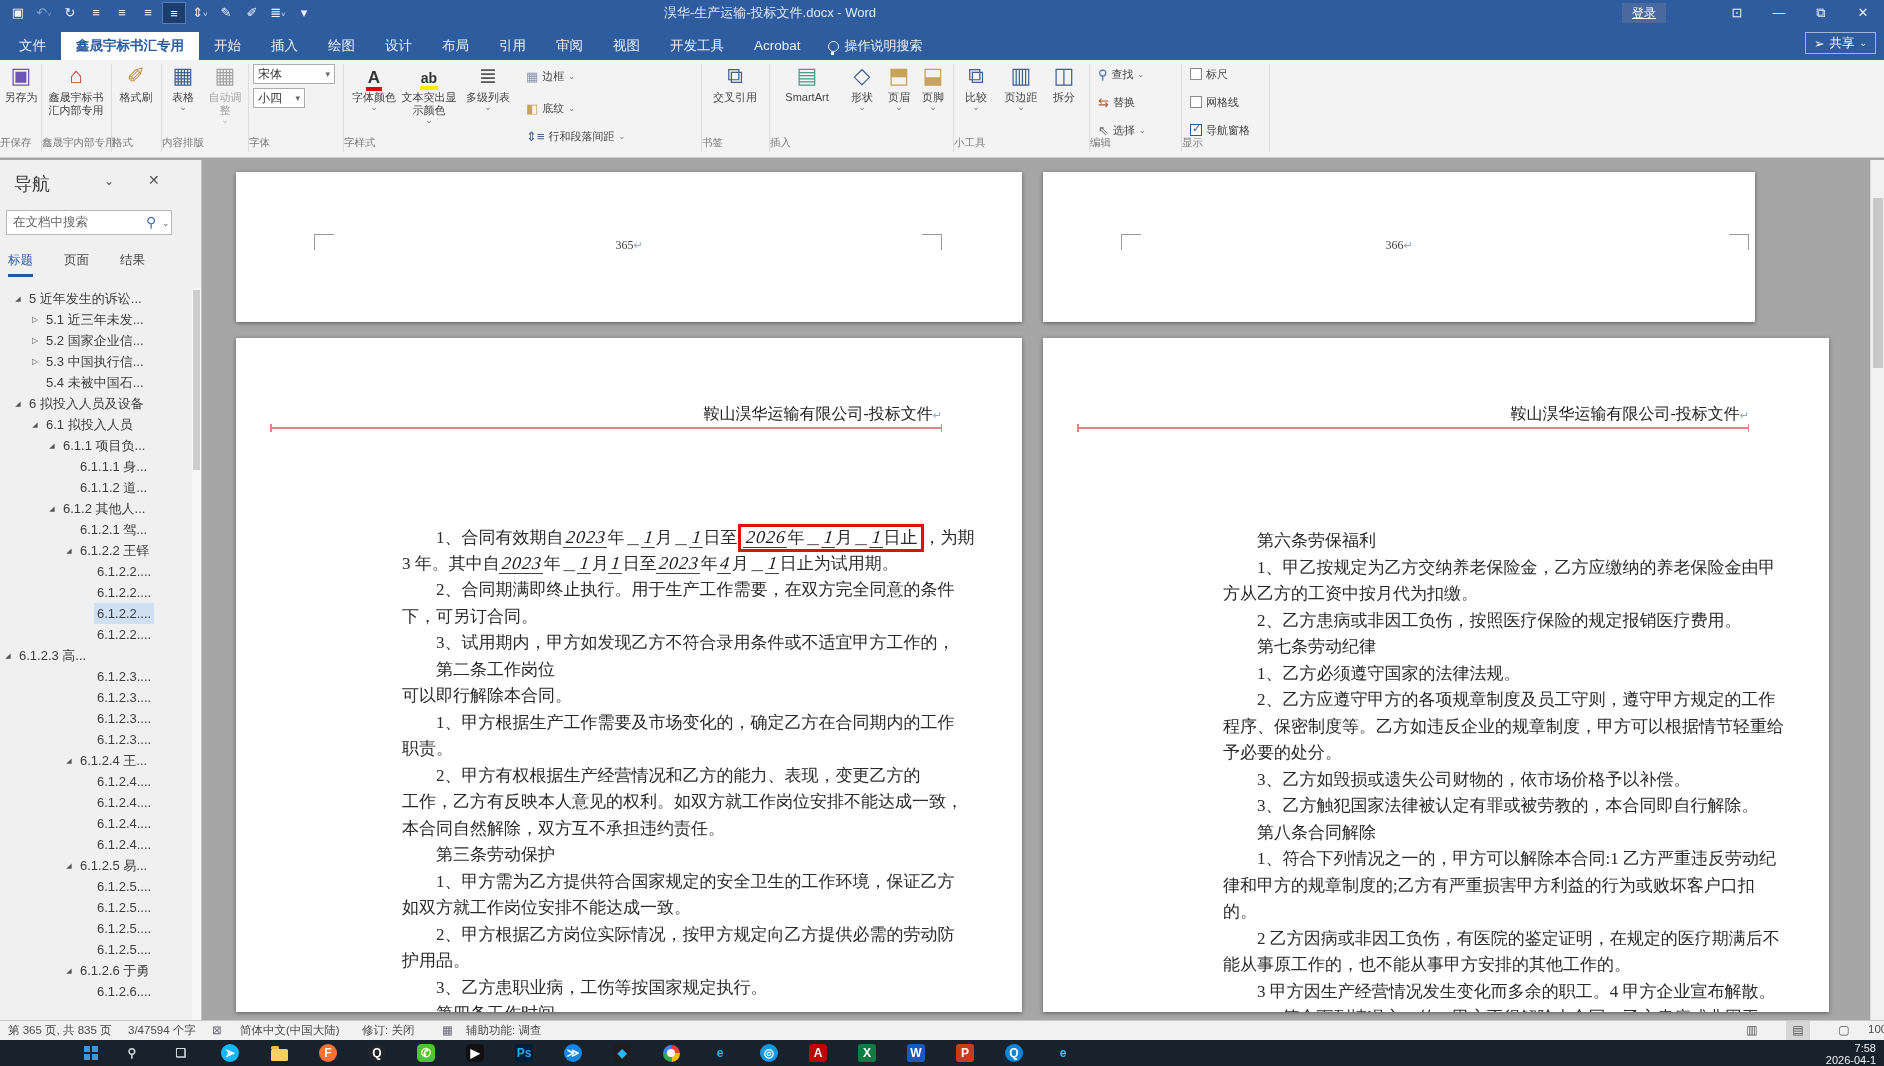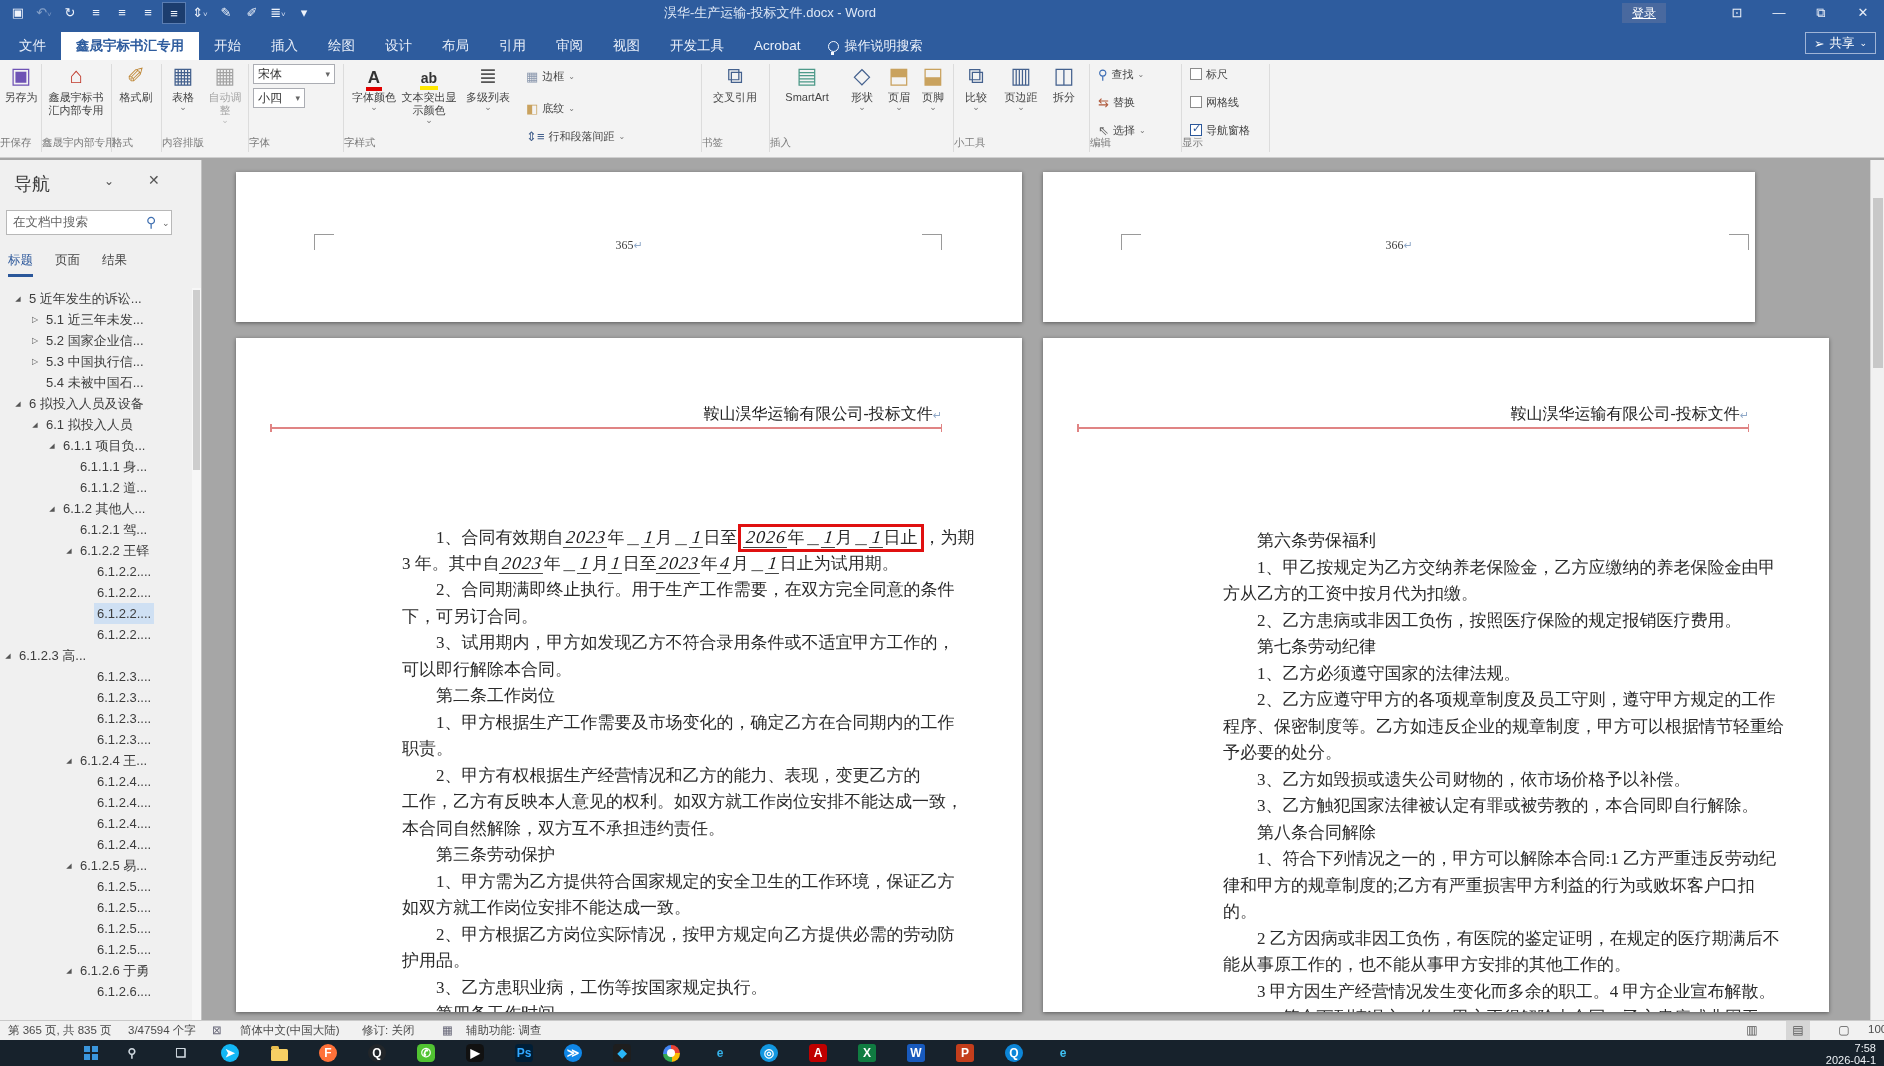--- a/index.html
+++ b/index.html
@@ -45,21 +45,21 @@
   .cbx.on::after { content:"✓"; position:absolute; left:1px; top:-3px; color:#2b579a; font-size:11px; }
   .ic-a { font-weight:bold; font-size:17px; color:#333; border-bottom:4px solid #e00000; line-height:18px; padding:0 2px; }
   .ic-ab { font-weight:bold; font-size:14px; color:#333; border-bottom:4px solid #ffe800; line-height:18px; padding:0 1px; }
 
   
   .navpane { position:absolute; left:0; top:160px; width:202px; bottom:46px; background:#f0f0f0; border-right:1px solid #c2c2c2; z-index:20; }
   .navtitle { position:absolute; left:14px; top:12px; font-size:18px; color:#3d3d3d; }
   .navchev { position:absolute; left:104px; top:14px; font-size:12px; color:#555; }
   .navclose { position:absolute; left:148px; top:12px; font-size:14px; color:#555; }
   .navsearch { position:absolute; left:6px; top:50px; width:166px; height:25px; background:#fff; border:1px solid #b8b8b8; font-size:12.5px; color:#666; line-height:23px; padding-left:6px; }
-  .navtabs { position:absolute; left:8px; top:92px; display:flex; gap:22px; font-size:12.5px; }
+  .navtabs { position:absolute; left:8px; top:92px; display:flex; gap:31px; font-size:12.5px; }
   .ntab { color:#444; padding-bottom:5px; }
   .ntab.active { color:#2b579a; border-bottom:3px solid #2b579a; }
   .tree { position:absolute; left:0; top:128px; right:10px; bottom:0; overflow:hidden; }
   .trow { height:21px; line-height:21px; font-size:13px; color:#3d3d3d; white-space:nowrap; display:flex; align-items:center; }
   .tarrow { width:16px; font-size:8px; color:#555; flex:none; text-align:center; }
   .tarrow.exp { font-size:7px; }
   .tlabel { padding:0 3px; }
   .trow.sel .tlabel { background:#cfe0f3; }
   .navscroll { position:absolute; right:0; top:128px; width:9px; bottom:0; background:#f7f7f7; }
   .navscroll .nthumb { position:absolute; left:1px; top:2px; width:7px; height:180px; background:#cdcdcd; }
@@ -490,22 +490,22 @@
 
   <div class="page" style="left:34px;top:178px;width:786px;height:674px">
     <div class="phead"><span>鞍山淏华运输有限公司-投标文件</span><span class="pilcrow">↵</span></div>
     <div class="redline"></div>
     <div class="bodytext" id="leftbody" style="left:166px;top:186px;width:600px">
         <div class="dline"><span>　　1、合同有效期自</span><span class="hw">2023</span><span>年＿</span><span class="hw">1</span><span>月＿</span><span class="hw">1</span><span>日至</span><span class="redbox"><span class="hw">2026</span><span>年＿</span><span class="hw">1</span><span>月＿</span><span class="hw">1</span><span>日止</span></span><span>，为期</span></div>
         <div class="dline"><span>3 年。其中自</span><span class="hw">2023</span><span>年＿</span><span class="hw">1</span><span>月</span><span class="hw">1</span><span>日至</span><span class="hw">2023</span><span>年</span><span class="hw">4</span><span>月＿</span><span class="hw">1</span><span>日止为试用期。</span></div>
         <div class="dline"><span>　　2、合同期满即终止执行。用于生产工作需要，在双方完全同意的条件</span></div>
         <div class="dline"><span>下，可另订合同。</span></div>
         <div class="dline"><span>　　3、试用期内，甲方如发现乙方不符合录用条件或不适宜甲方工作的，</span></div>
+        <div class="dline"><span>　　第二条工作岗位</span></div>
         <div class="dline"><span>可以即行解除本合同。</span></div>
-        <div class="dline"><span>　　第二条工作岗位</span></div>
         <div class="dline"><span>　　1、甲方根据生产工作需要及市场变化的，确定乙方在合同期内的工作</span></div>
         <div class="dline"><span>职责。</span></div>
         <div class="dline"><span>　　2、甲方有权根据生产经营情况和乙方的能力、表现，变更乙方的</span></div>
         <div class="dline"><span>工作，乙方有反映本人意见的权利。如双方就工作岗位安排不能达成一致，</span></div>
         <div class="dline"><span>本合同自然解除，双方互不承担违约责任。</span></div>
         <div class="dline"><span>　　第三条劳动保护</span></div>
         <div class="dline"><span>　　1、甲方需为乙方提供符合国家规定的安全卫生的工作环境，保证乙方</span></div>
         <div class="dline"><span>如双方就工作岗位安排不能达成一致。</span></div>
         <div class="dline"><span>　　2、甲方根据乙方岗位实际情况，按甲方规定向乙方提供必需的劳动防</span></div>
         <div class="dline"><span>护用品。</span></div>

